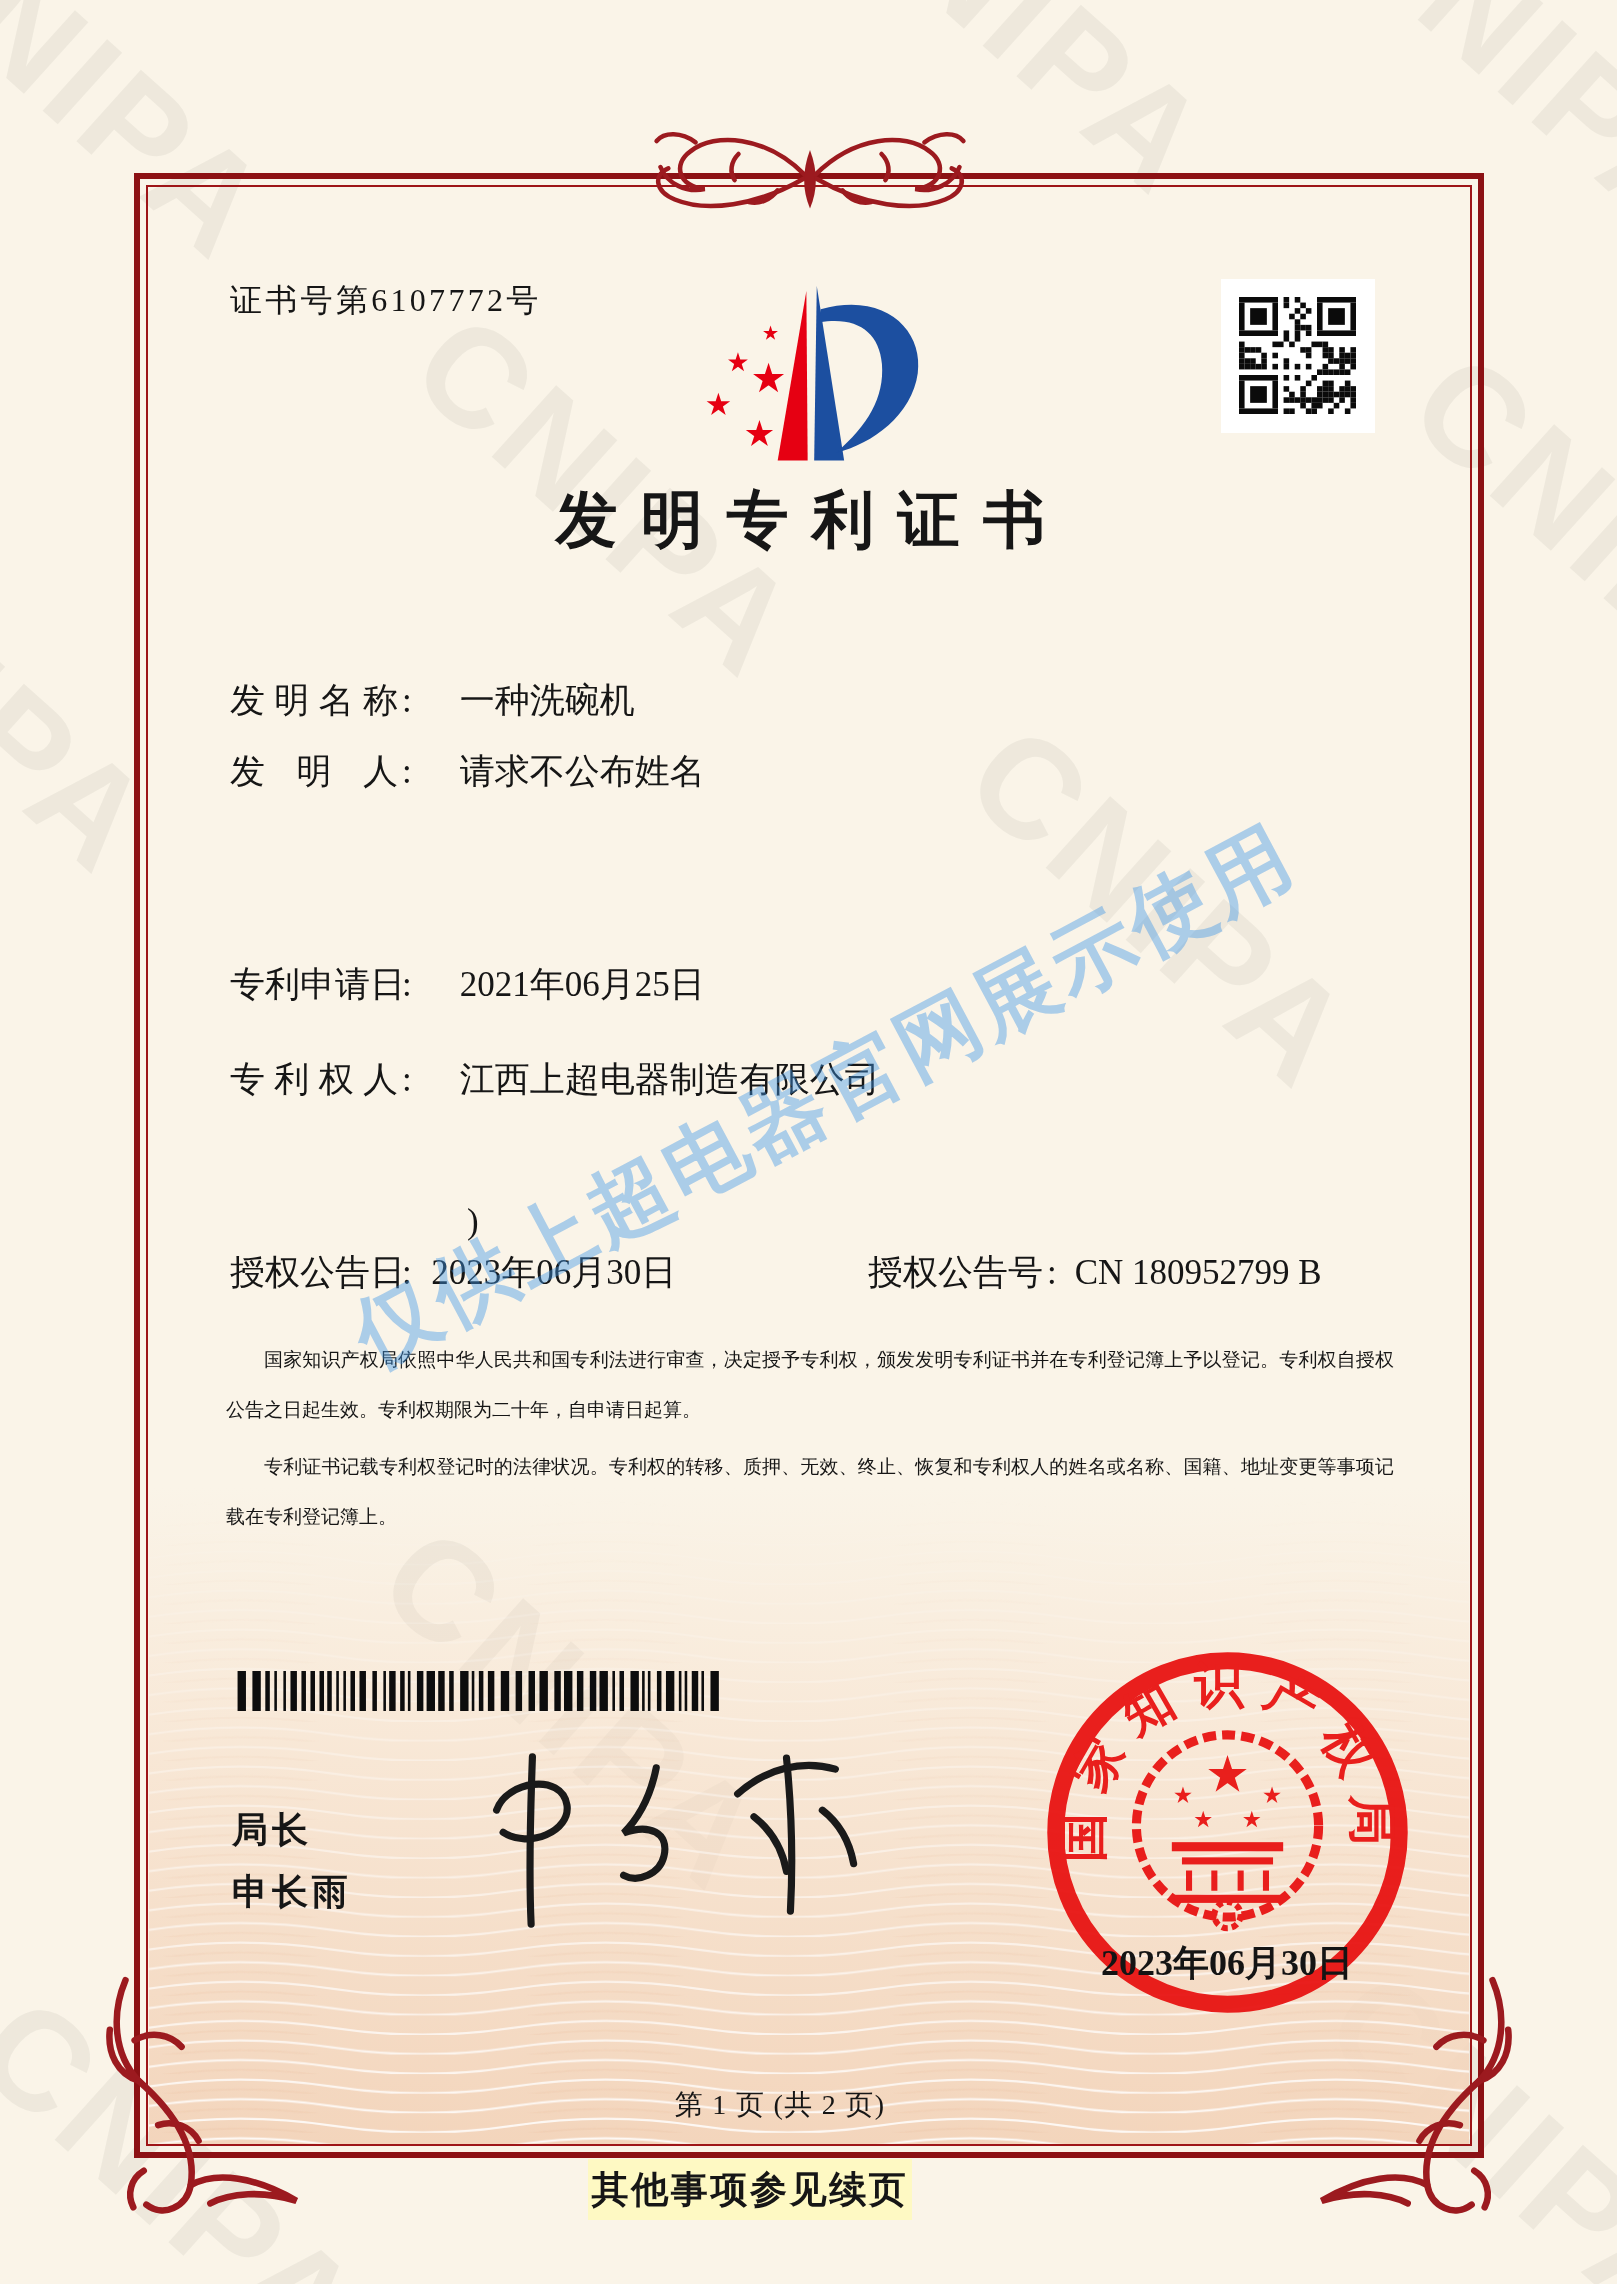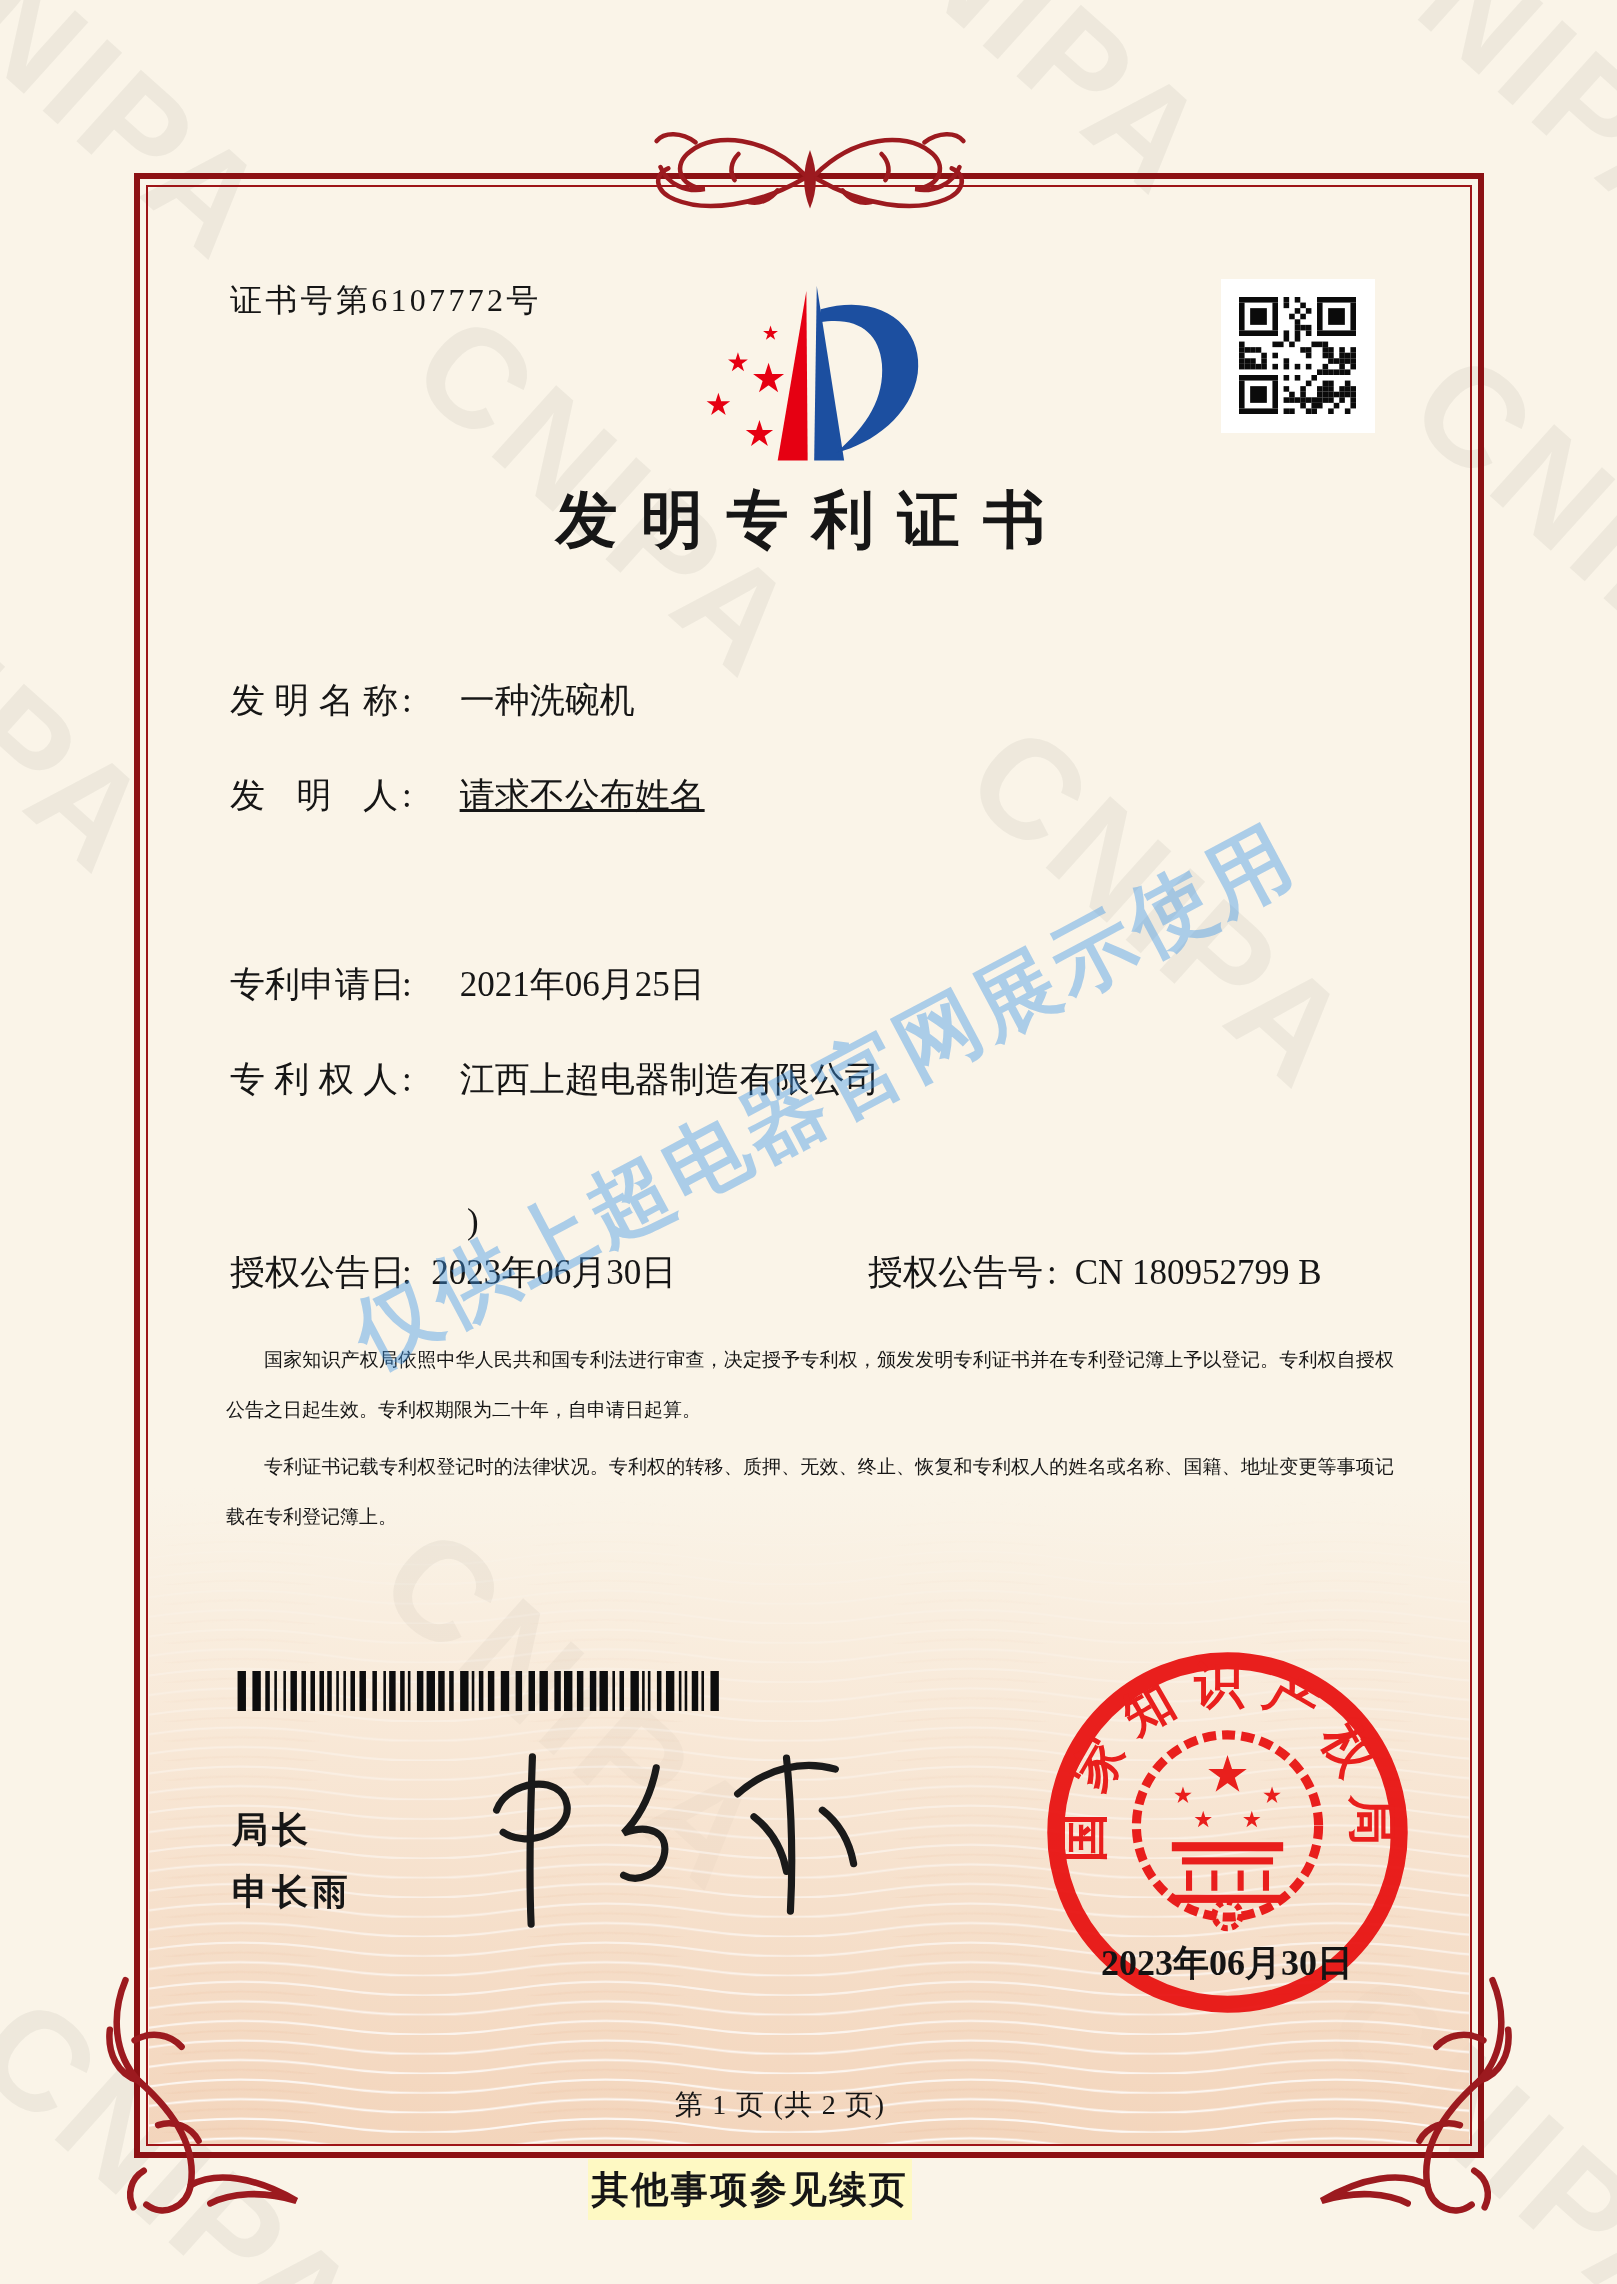--- a/index.html
+++ b/index.html
@@ -286,21 +286,21 @@
         <rect x="16" y="20" width="1" height="1" fill="#0b0b0b"></rect>
         <rect x="19" y="20" width="1" height="1" fill="#0b0b0b"></rect>
       </svg>
   </div>
 
   <div class="title">发明专利证书</div>
 
   <div class="row" style="top:677px;">
     <span class="lbl">发明名称</span><span class="colon">:</span><span class="val">一种洗碗机</span>
   </div>
-  <div class="row" style="top:772px;text-decoration:underline;">
+  <div class="row" style="top:748px;">
     <span class="lbl">发明人</span><span class="colon">:</span><span class="val">请求不公布姓名</span>
   </div>
   <div class="row" style="top:961px;">
     <span class="lbl">专利申请日</span><span class="colon">:</span><span class="val">2021年06月25日</span>
   </div>
   <div class="row" style="top:1056px;">
     <span class="lbl">专利权人</span><span class="colon">:</span><span class="val">江西上超电器制造有限公司</span>
   </div>
   <div class="addr2">)</div>
 

